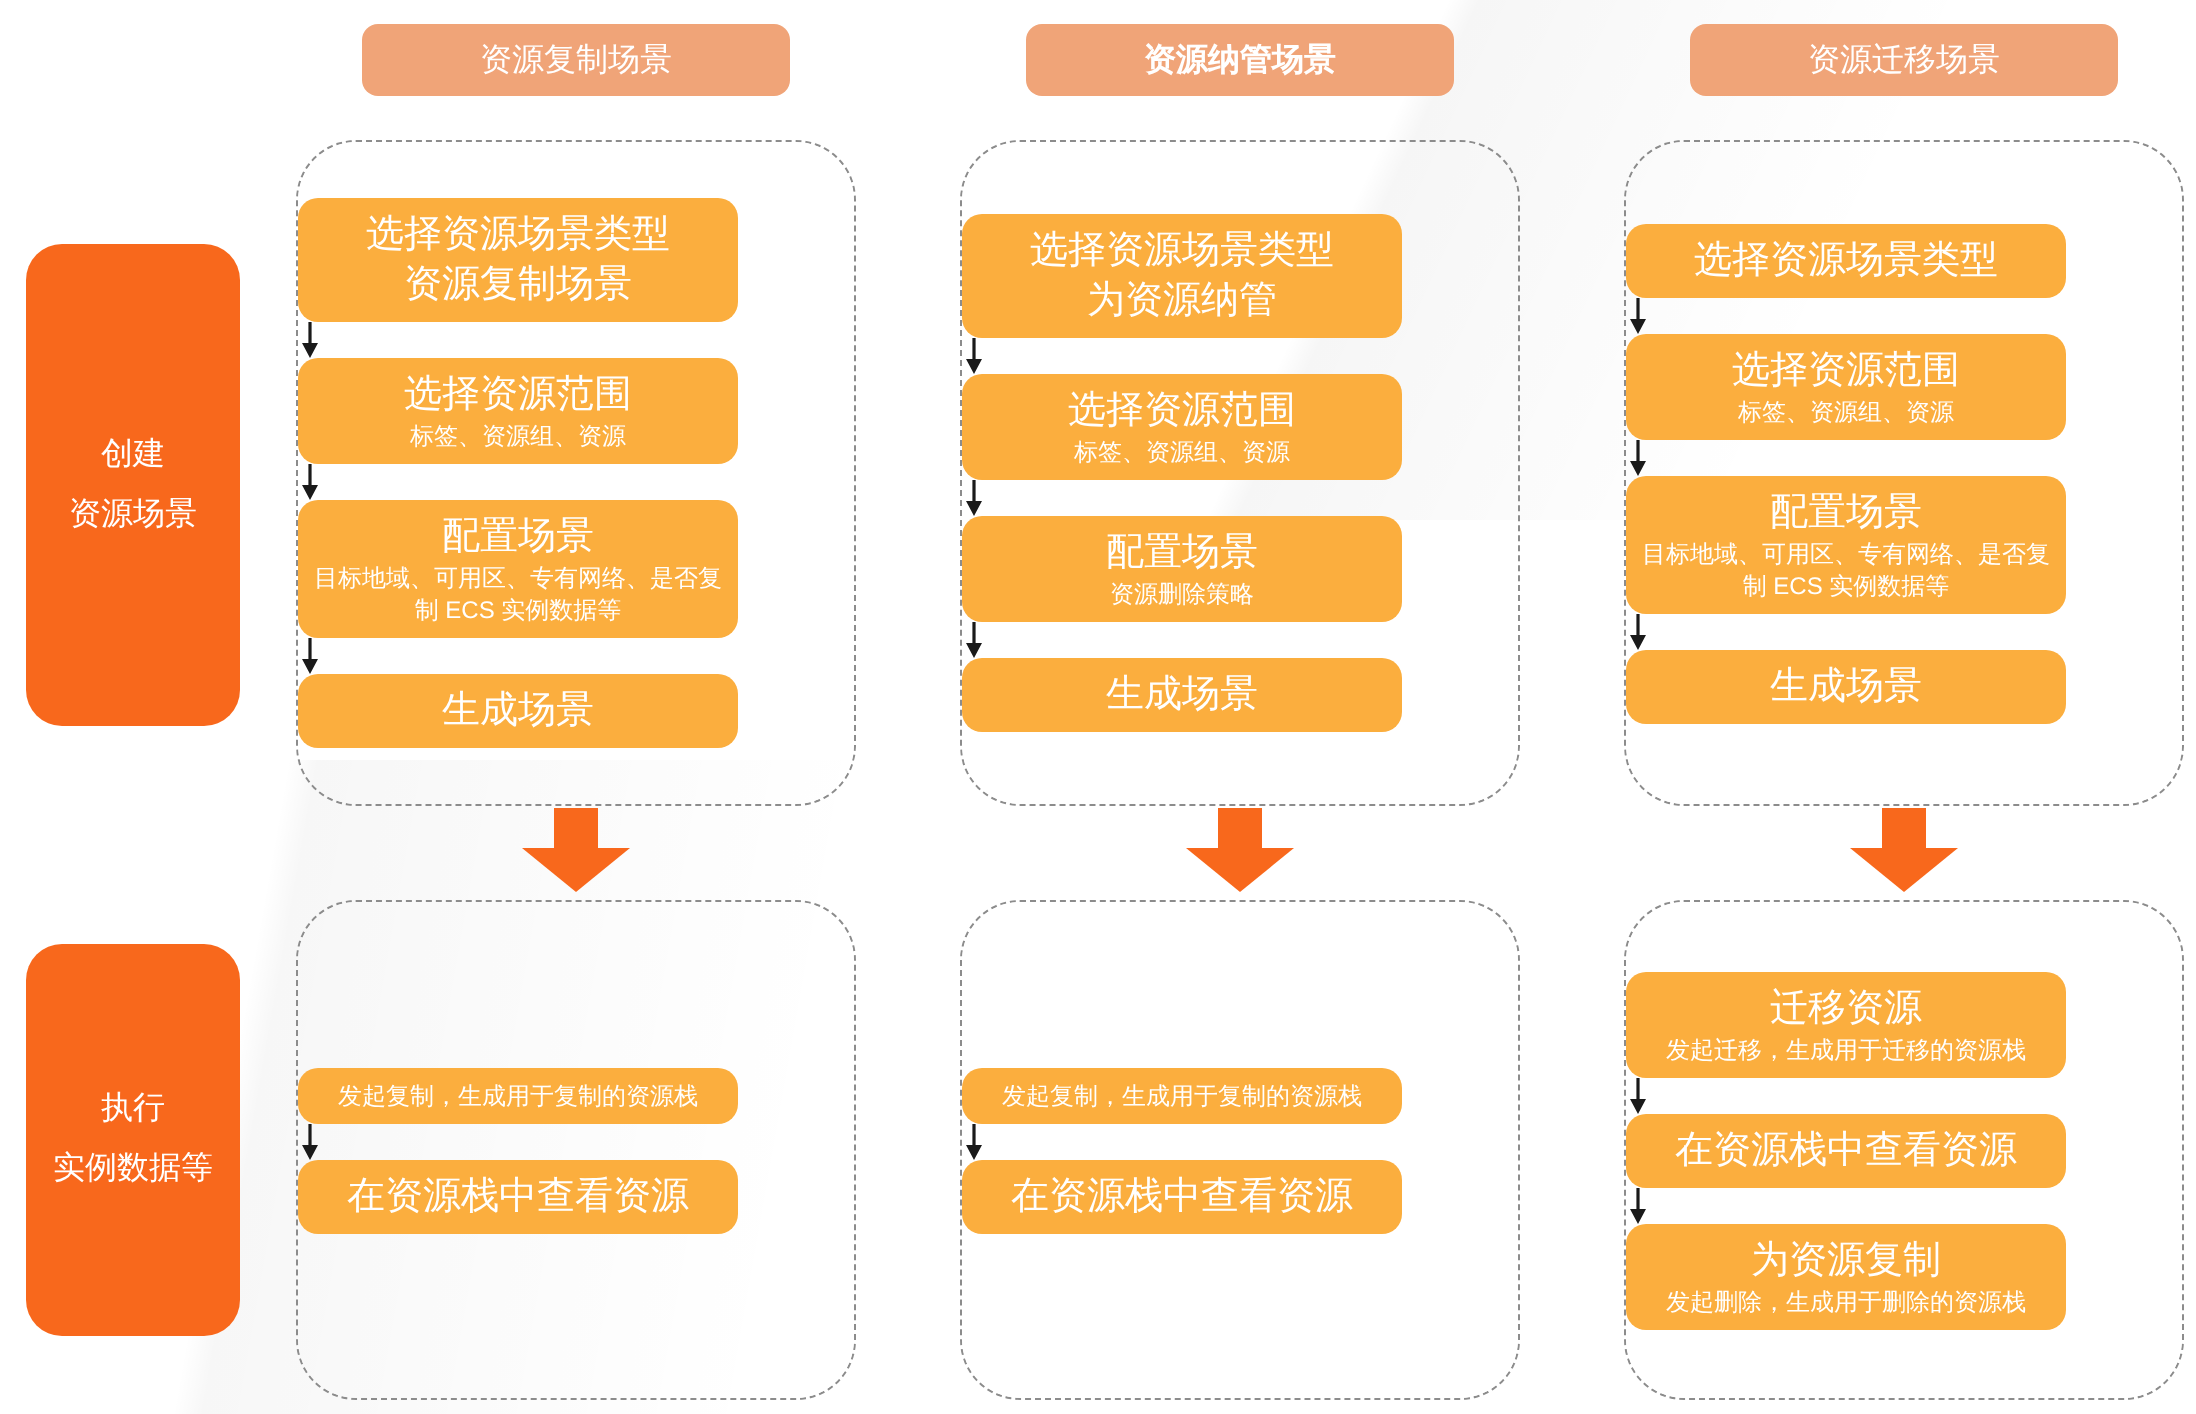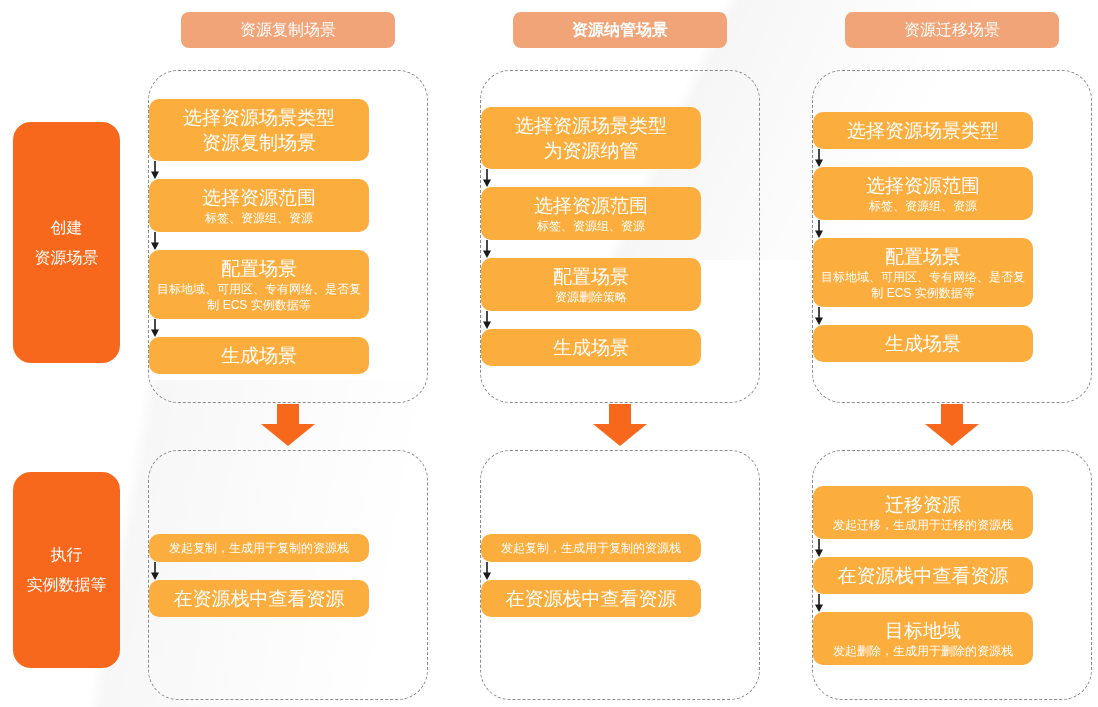--- a/index.html
+++ b/index.html
@@ -294,18 +294,18 @@
 
     </div>
     <div class="conn">
         <svg width="12" height="18" viewBox="0 0 12 18">
           <line x1="6" y1="0" x2="6" y2="11" stroke="currentColor" stroke-width="1.6"></line>
           <polygon points="2,10.5 10,10.5 6,18" fill="currentColor"></polygon>
         </svg>
       </div>
     <div class="step">
       <div class="t">
-        <span>目标地域</span>
+        <span>为资源复制</span>
       </div>
       <div class="sub">发起删除，生成用于删除的资源栈</div>
     </div>
   </div>
 </div>
 
 </body></html>

